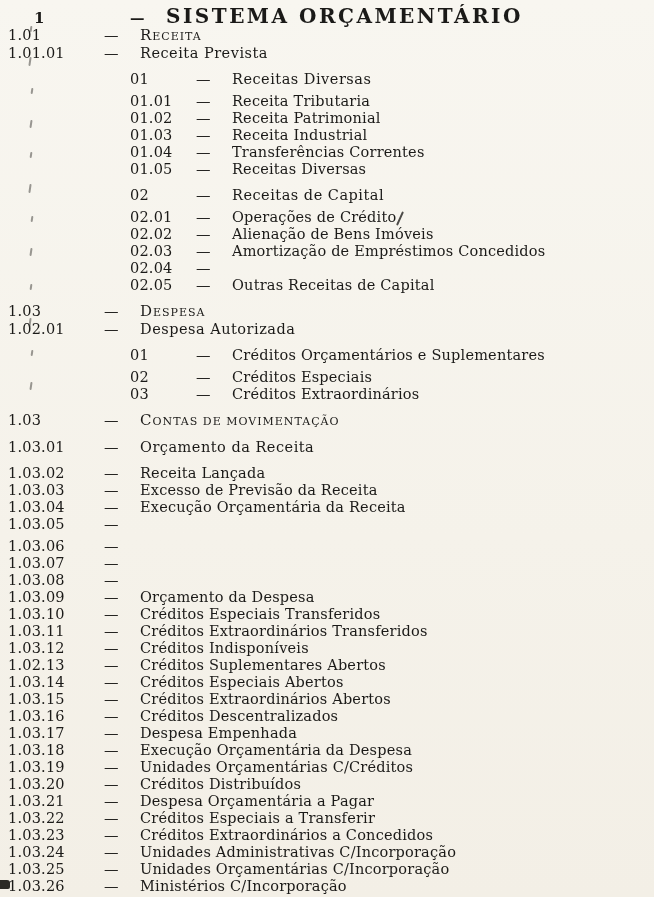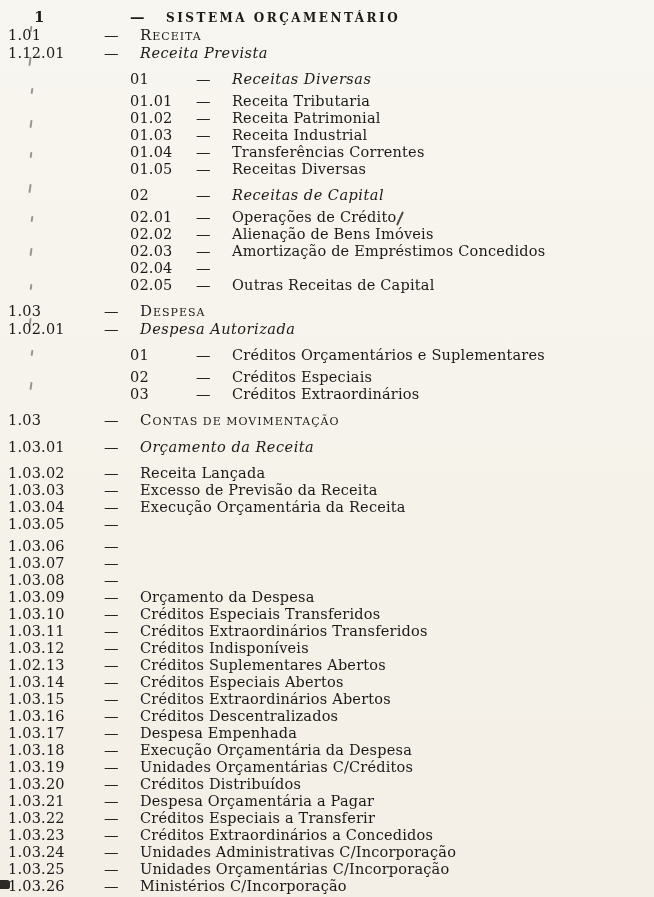--- a/index.html
+++ b/index.html
@@ -39,30 +39,29 @@
   }
   .line .label {
     flex: 1;
     white-space: nowrap;
   }
   .line.indent1 { padding-left: 122px; }
   .line.indent1 .code { width: 66px; }
 
   .line.title { font-weight: bold; }
   .line.title .code { padding-left: 26px; font-size: 15px; }
-  .line.title .label { font-size: 12px; letter-spacing: 2.5px; }
+  .line.title .label { font-size: 20px; letter-spacing: 2.5px; }
 
   .line.caps .label {
     font-size: 11px;
     letter-spacing: 1px;
   }
   .line.caps .label::first-letter { font-size: 15px; }
 
   .line.italic .label {
-    font-style: italic;
     letter-spacing: 0.5px;
   }
 
   .gap-md { margin-top: 9px; }
   .gap-sm { margin-top: 5px; }
 
   .pen-mark {
     display: inline-block;
     width: 2px;
     height: 15px;
@@ -103,21 +102,21 @@
     <span class="code">1</span>
     <span class="dash">—</span>
     <span class="label">SISTEMA ORÇAMENTÁRIO</span>
   </div>
       <div class="line indent0 caps">
     <span class="code">1.01</span>
     <span class="dash">—</span>
     <span class="label">RECEITA</span>
   </div>
       <div class="line indent0 italic">
-    <span class="code">1.12.01</span>
+    <span class="code">1.01.01</span>
     <span class="dash">—</span>
     <span class="label">Receita Prevista</span>
   </div>
       <div class="line indent1 italic gap-md">
     <span class="code">01</span>
     <span class="dash">—</span>
     <span class="label">Receitas Diversas</span>
   </div>
       <div class="line indent1 gap-sm">
     <span class="code">01.01</span>

